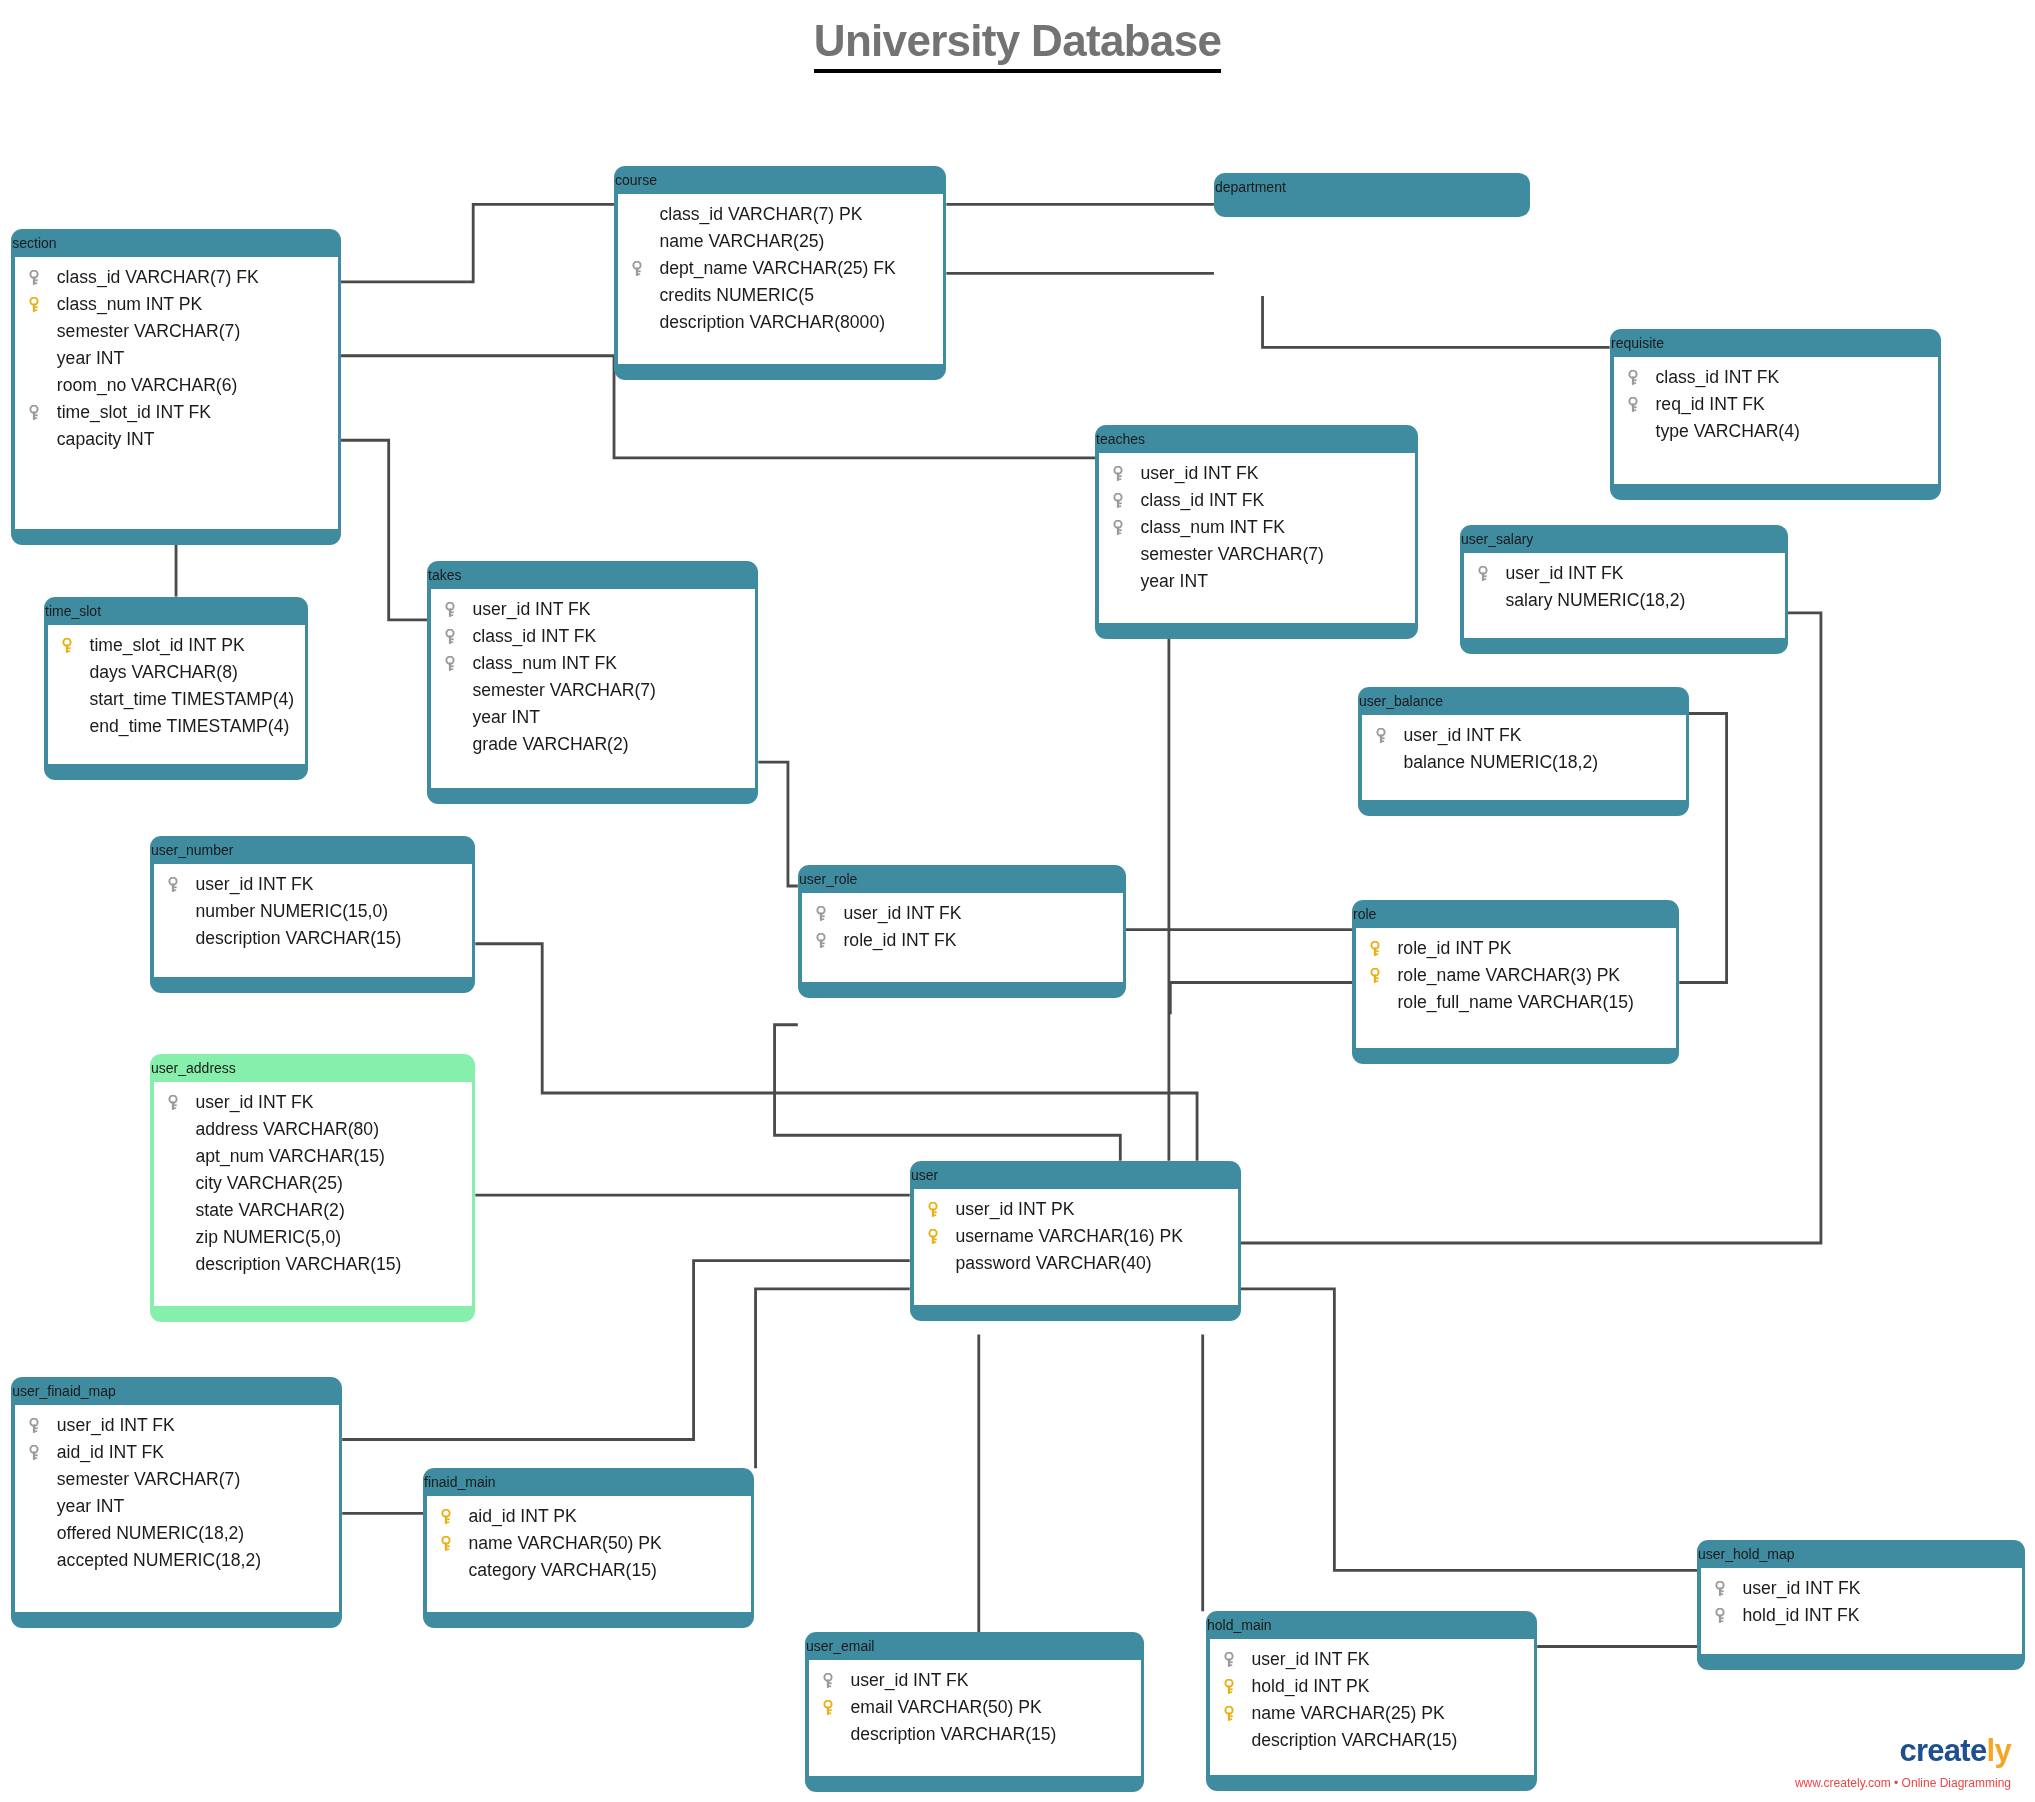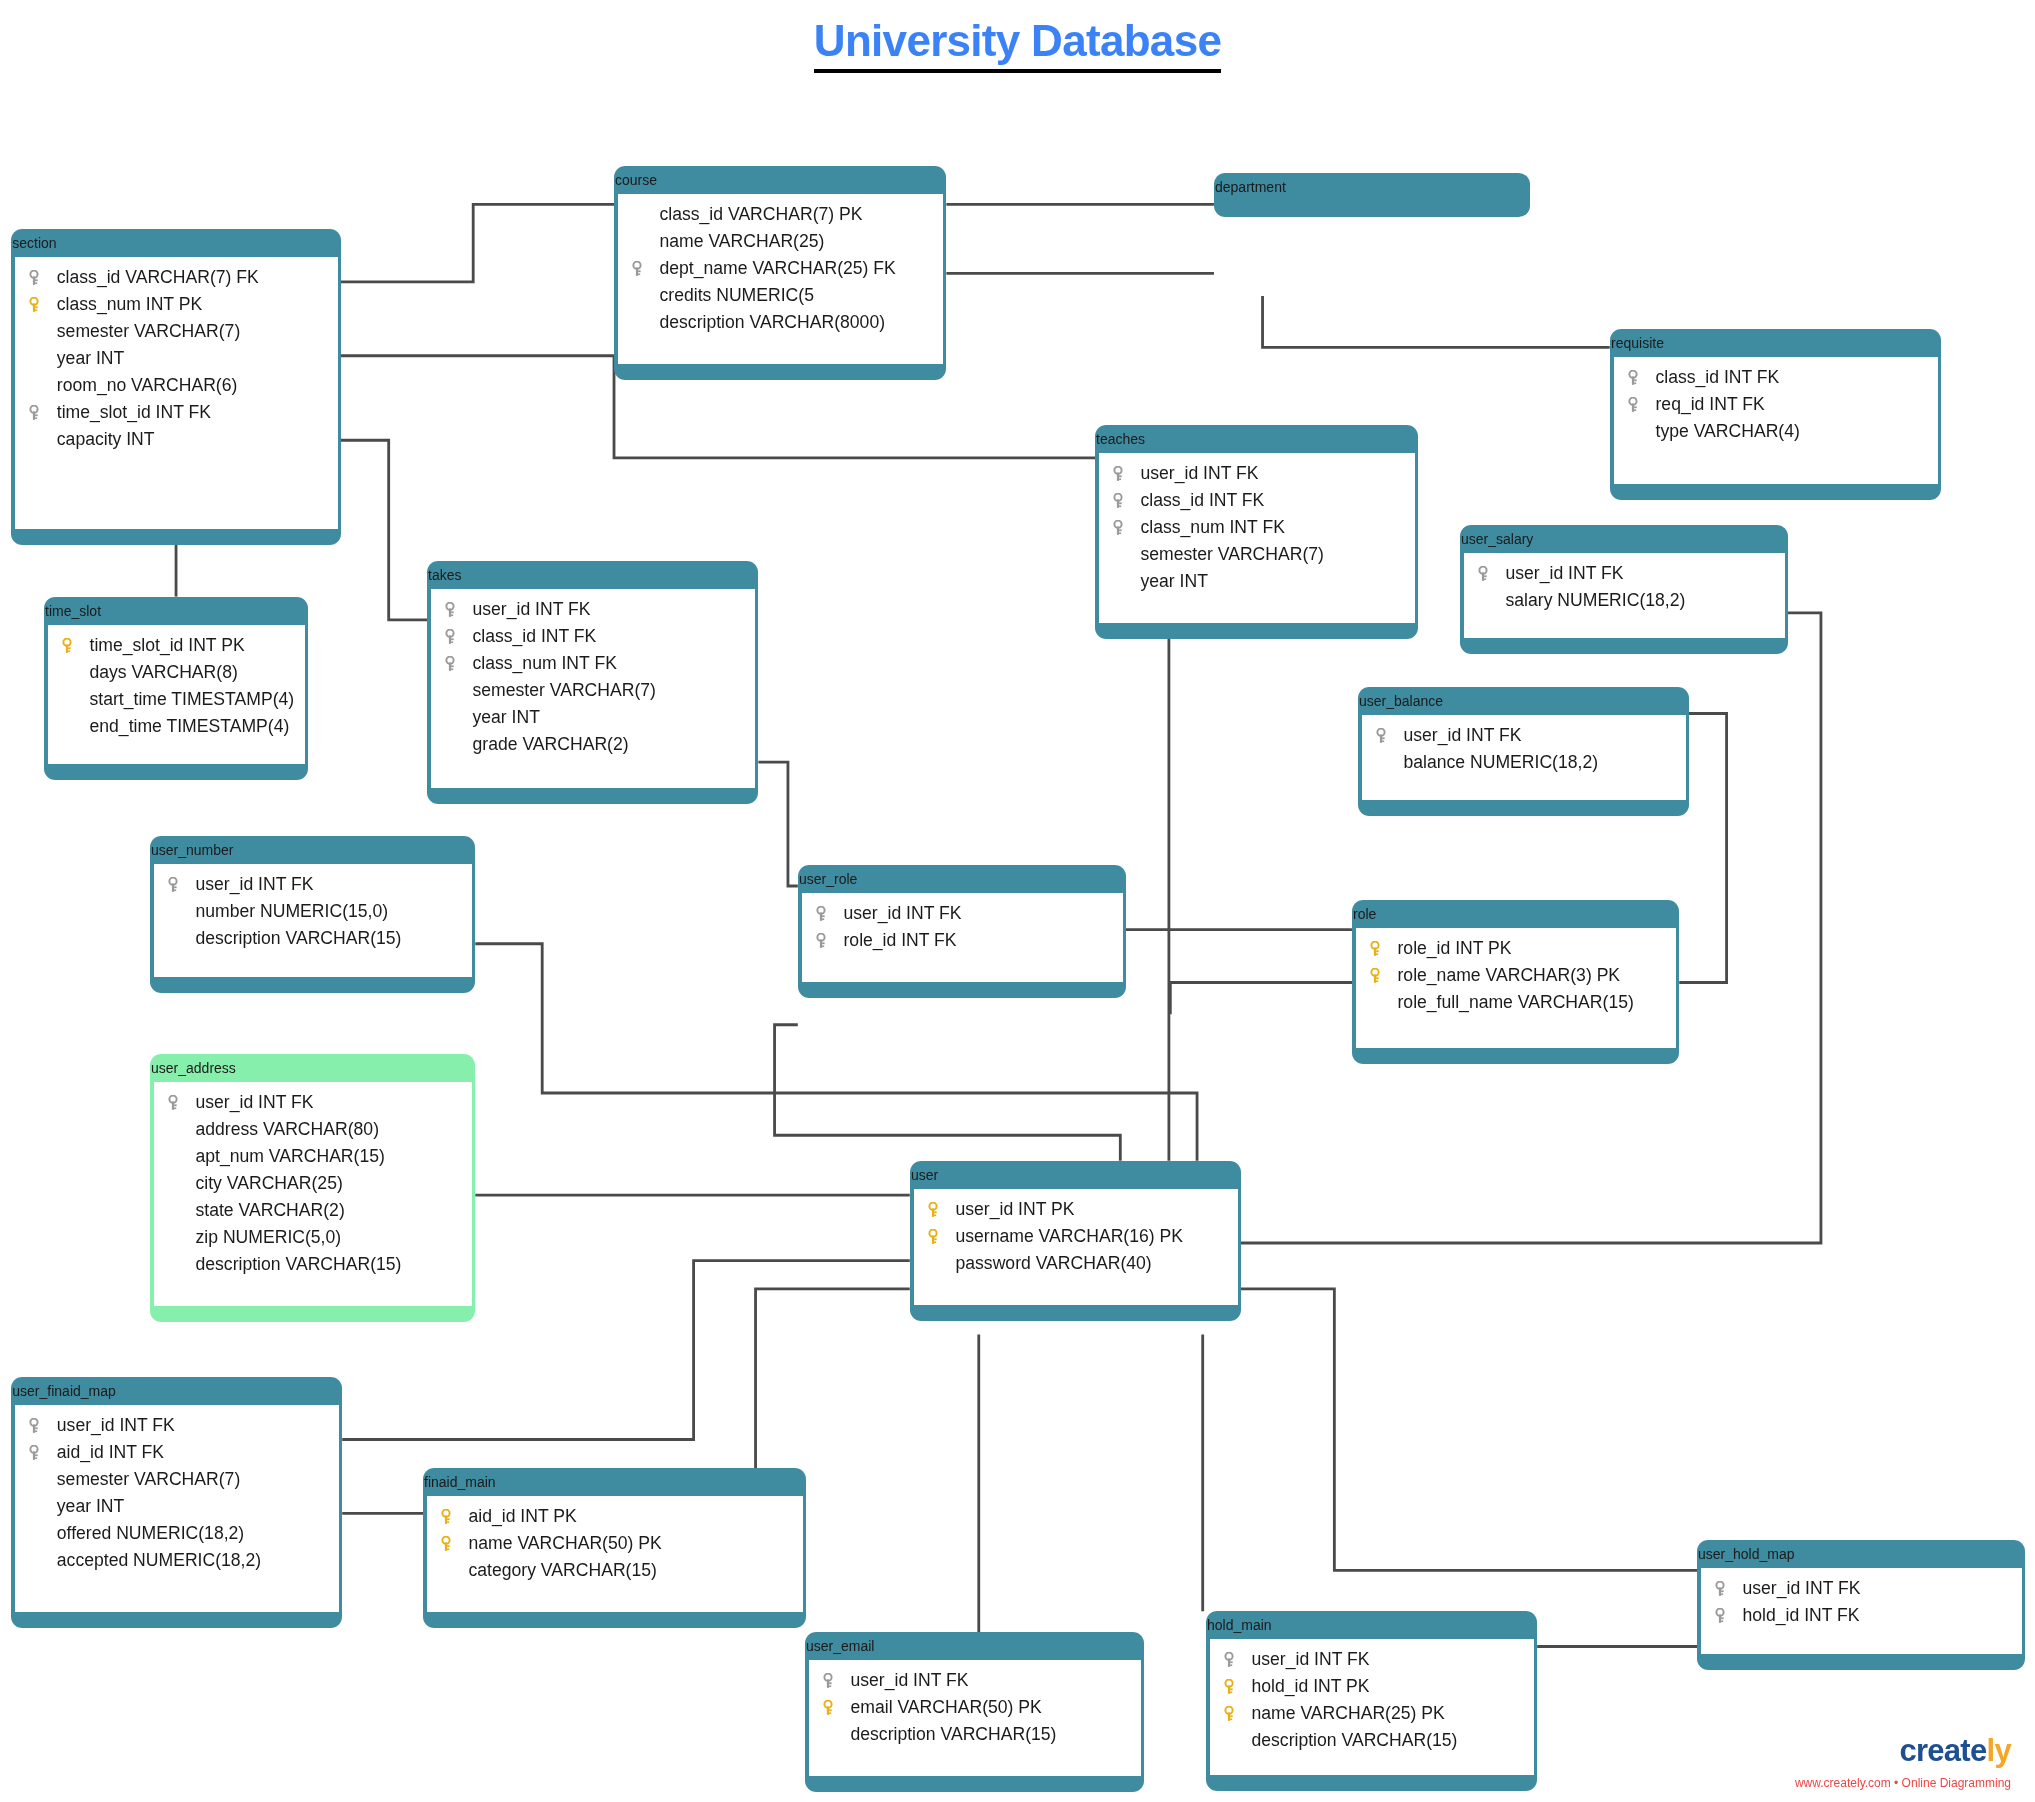--- a/index.html
+++ b/index.html
@@ -16,21 +16,21 @@
     overflow: hidden;
   }
   #title {
     position: absolute;
     left: 0;
     top: 15.5px;
     width: 2035px;
     text-align: center;
     font-size: 44px;
     font-weight: bold;
-    color: #3b82f6;
+    color: #737373;
     letter-spacing: -0.7px;
   }
   #title span {
     border-bottom: 4.2px solid #000;
     padding-bottom: 4.2px;
   }
   #edges {
     position: absolute;
     left: 0; top: 0;
     width: 2035px; height: 1803px;
@@ -396,21 +396,21 @@
               <rect x="11.7" y="14.5" width="4" height="2.8" fill="#9a9a9a"></rect>
               <rect x="11.7" y="19.2" width="3.2" height="2.6" fill="#9a9a9a"></rect>
             </svg><span class="txt">aid_id   INT   FK</span></div>
           <div class="attr"><span class="txt">semester   VARCHAR(7)</span></div>
           <div class="attr"><span class="txt">year   INT</span></div>
           <div class="attr"><span class="txt">offered   NUMERIC(18,2)</span></div>
           <div class="attr"><span class="txt">accepted   NUMERIC(18,2)</span></div>
         </div>
         <div class="efoot"></div>
       </div>
-      <div class="entity" style="left: 423px; top: 1468px; width: 383px; background: rgb(63, 139, 160);">
+      <div class="entity" style="left: 423px; top: 1468px; width: 331px; background: rgb(63, 139, 160);">
         <div class="ehead">finaid_main</div>
         <div class="ebody" style="padding-bottom: 28px;">
           <div class="attr"><svg class="kicon" viewBox="0 0 20 24">
               <circle cx="10" cy="6.5" r="5.6" fill="none" stroke="#e8b014" stroke-width="3"></circle>
               <rect x="8.3" y="10" width="3.4" height="13" fill="#e8b014"></rect>
               <rect x="11.7" y="14.5" width="4" height="2.8" fill="#e8b014"></rect>
               <rect x="11.7" y="19.2" width="3.2" height="2.6" fill="#e8b014"></rect>
             </svg><span class="txt">aid_id   INT   PK</span></div>
           <div class="attr"><svg class="kicon" viewBox="0 0 20 24">
               <circle cx="10" cy="6.5" r="5.6" fill="none" stroke="#e8b014" stroke-width="3"></circle>

